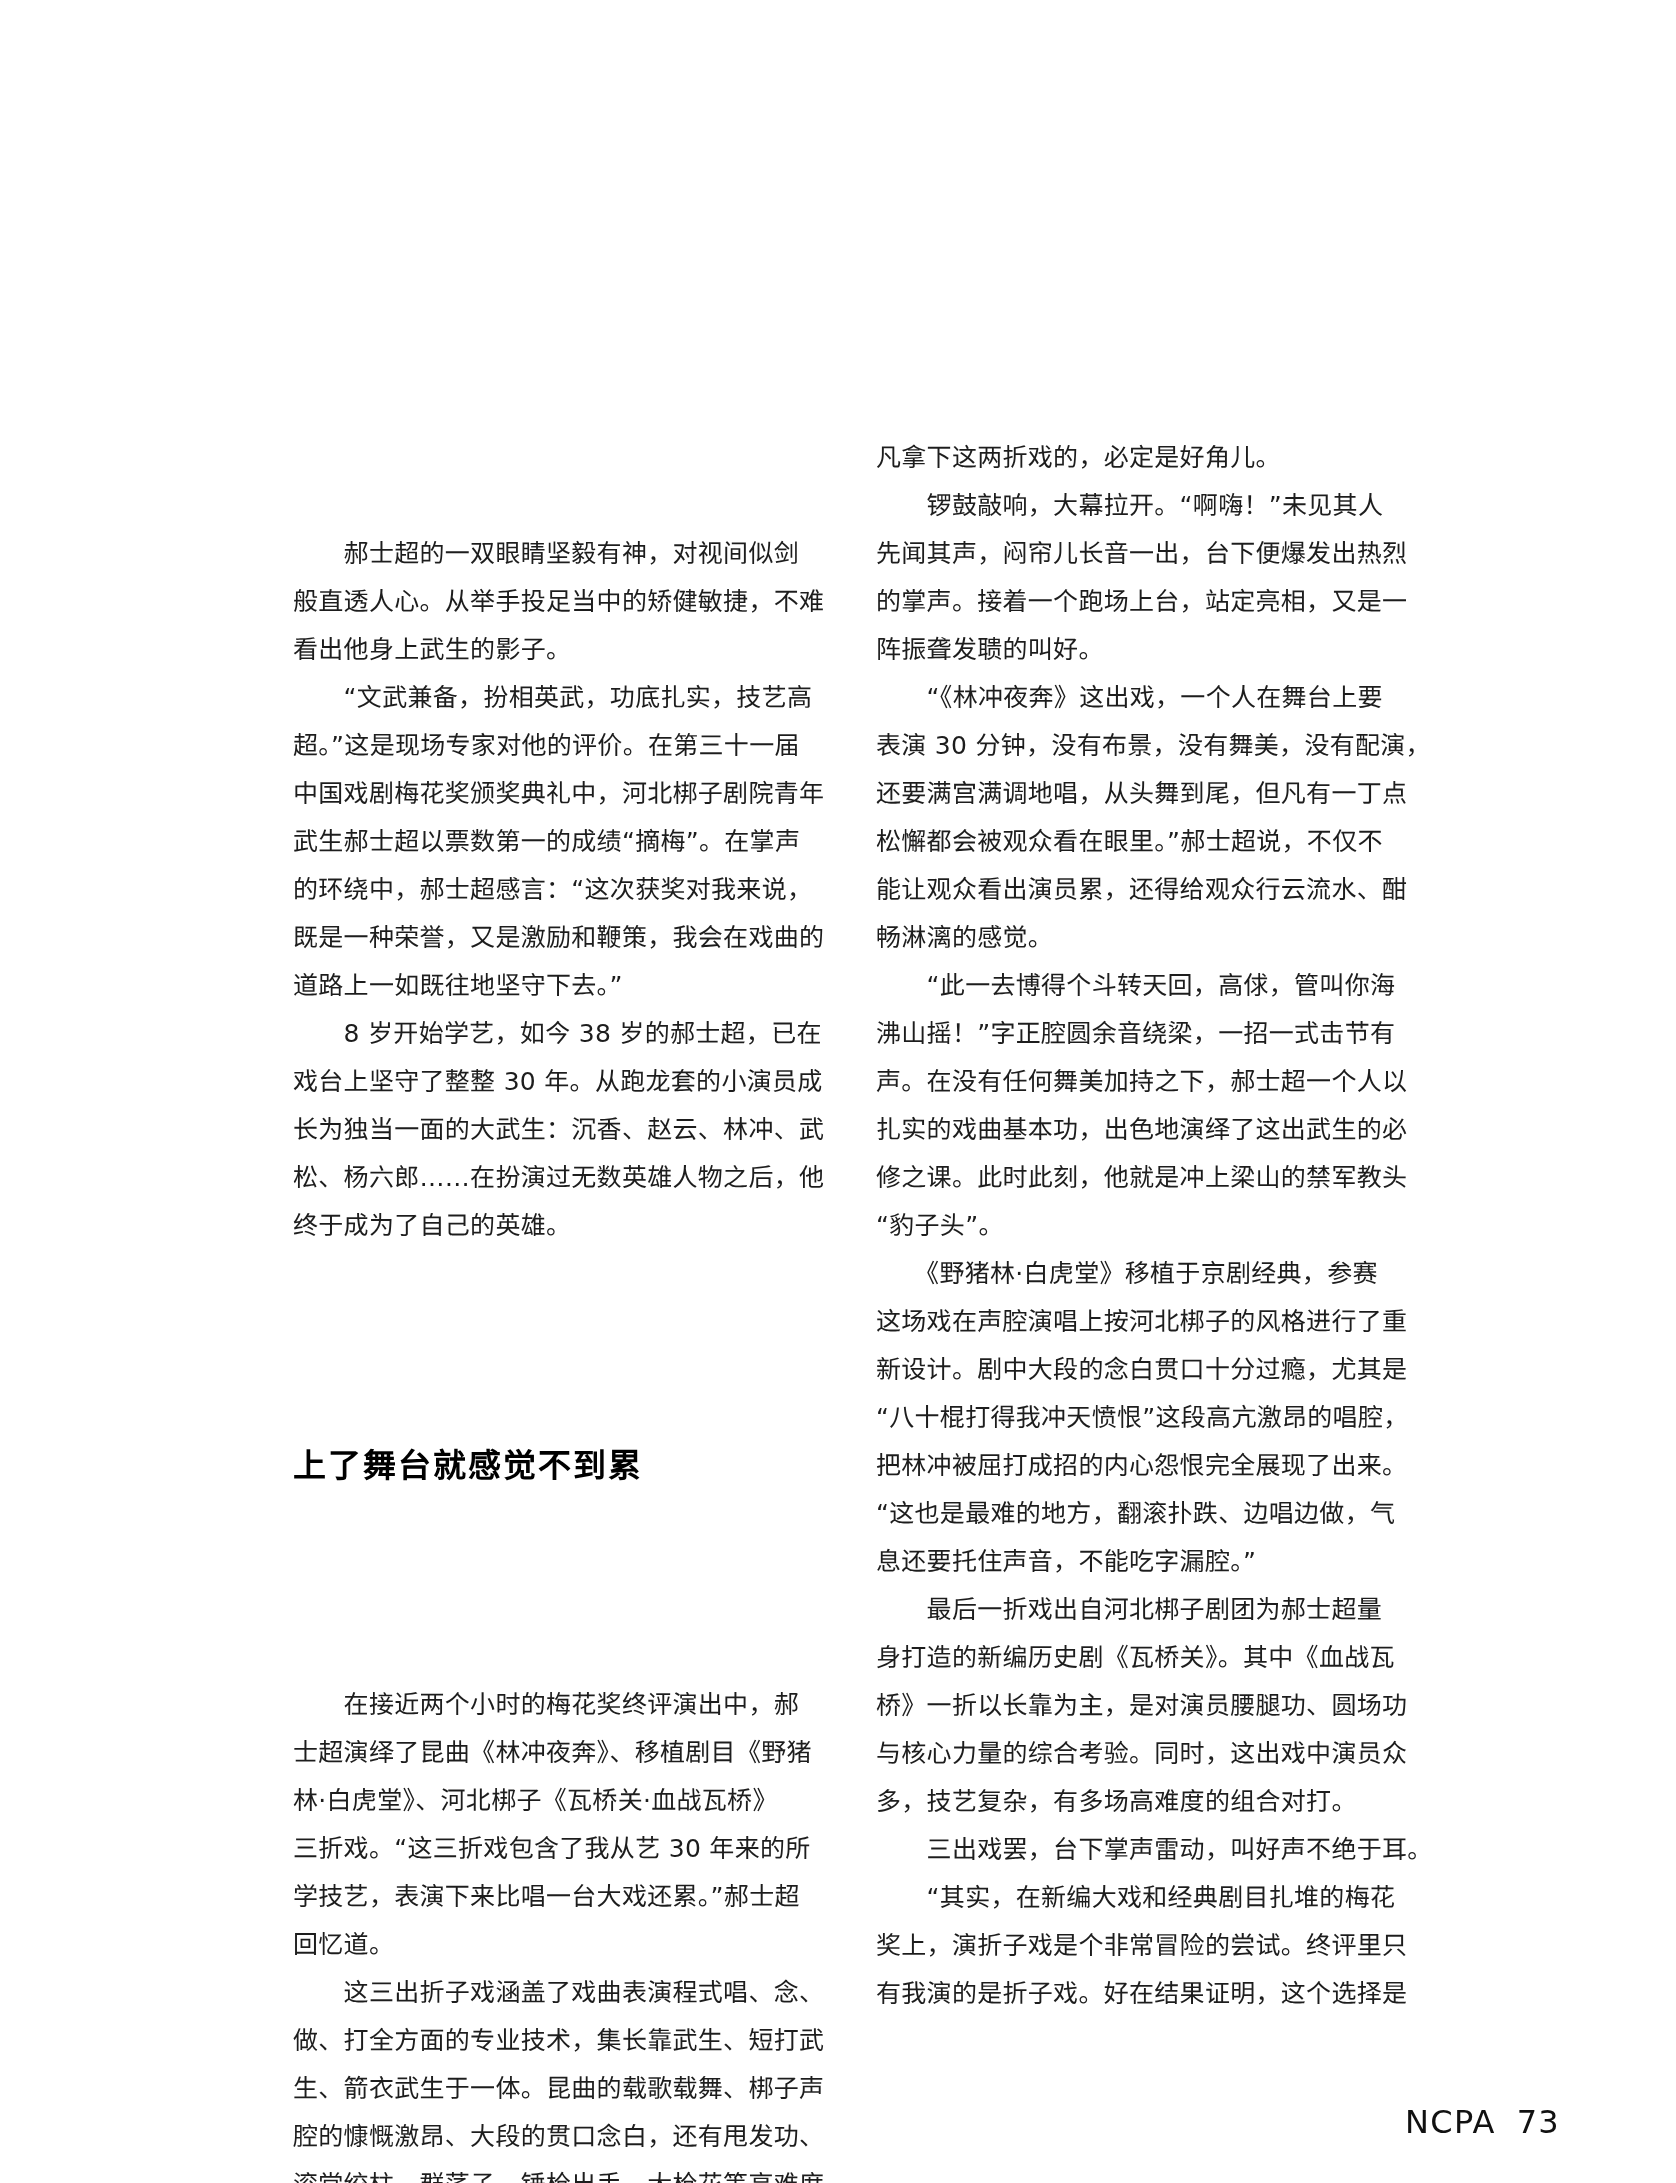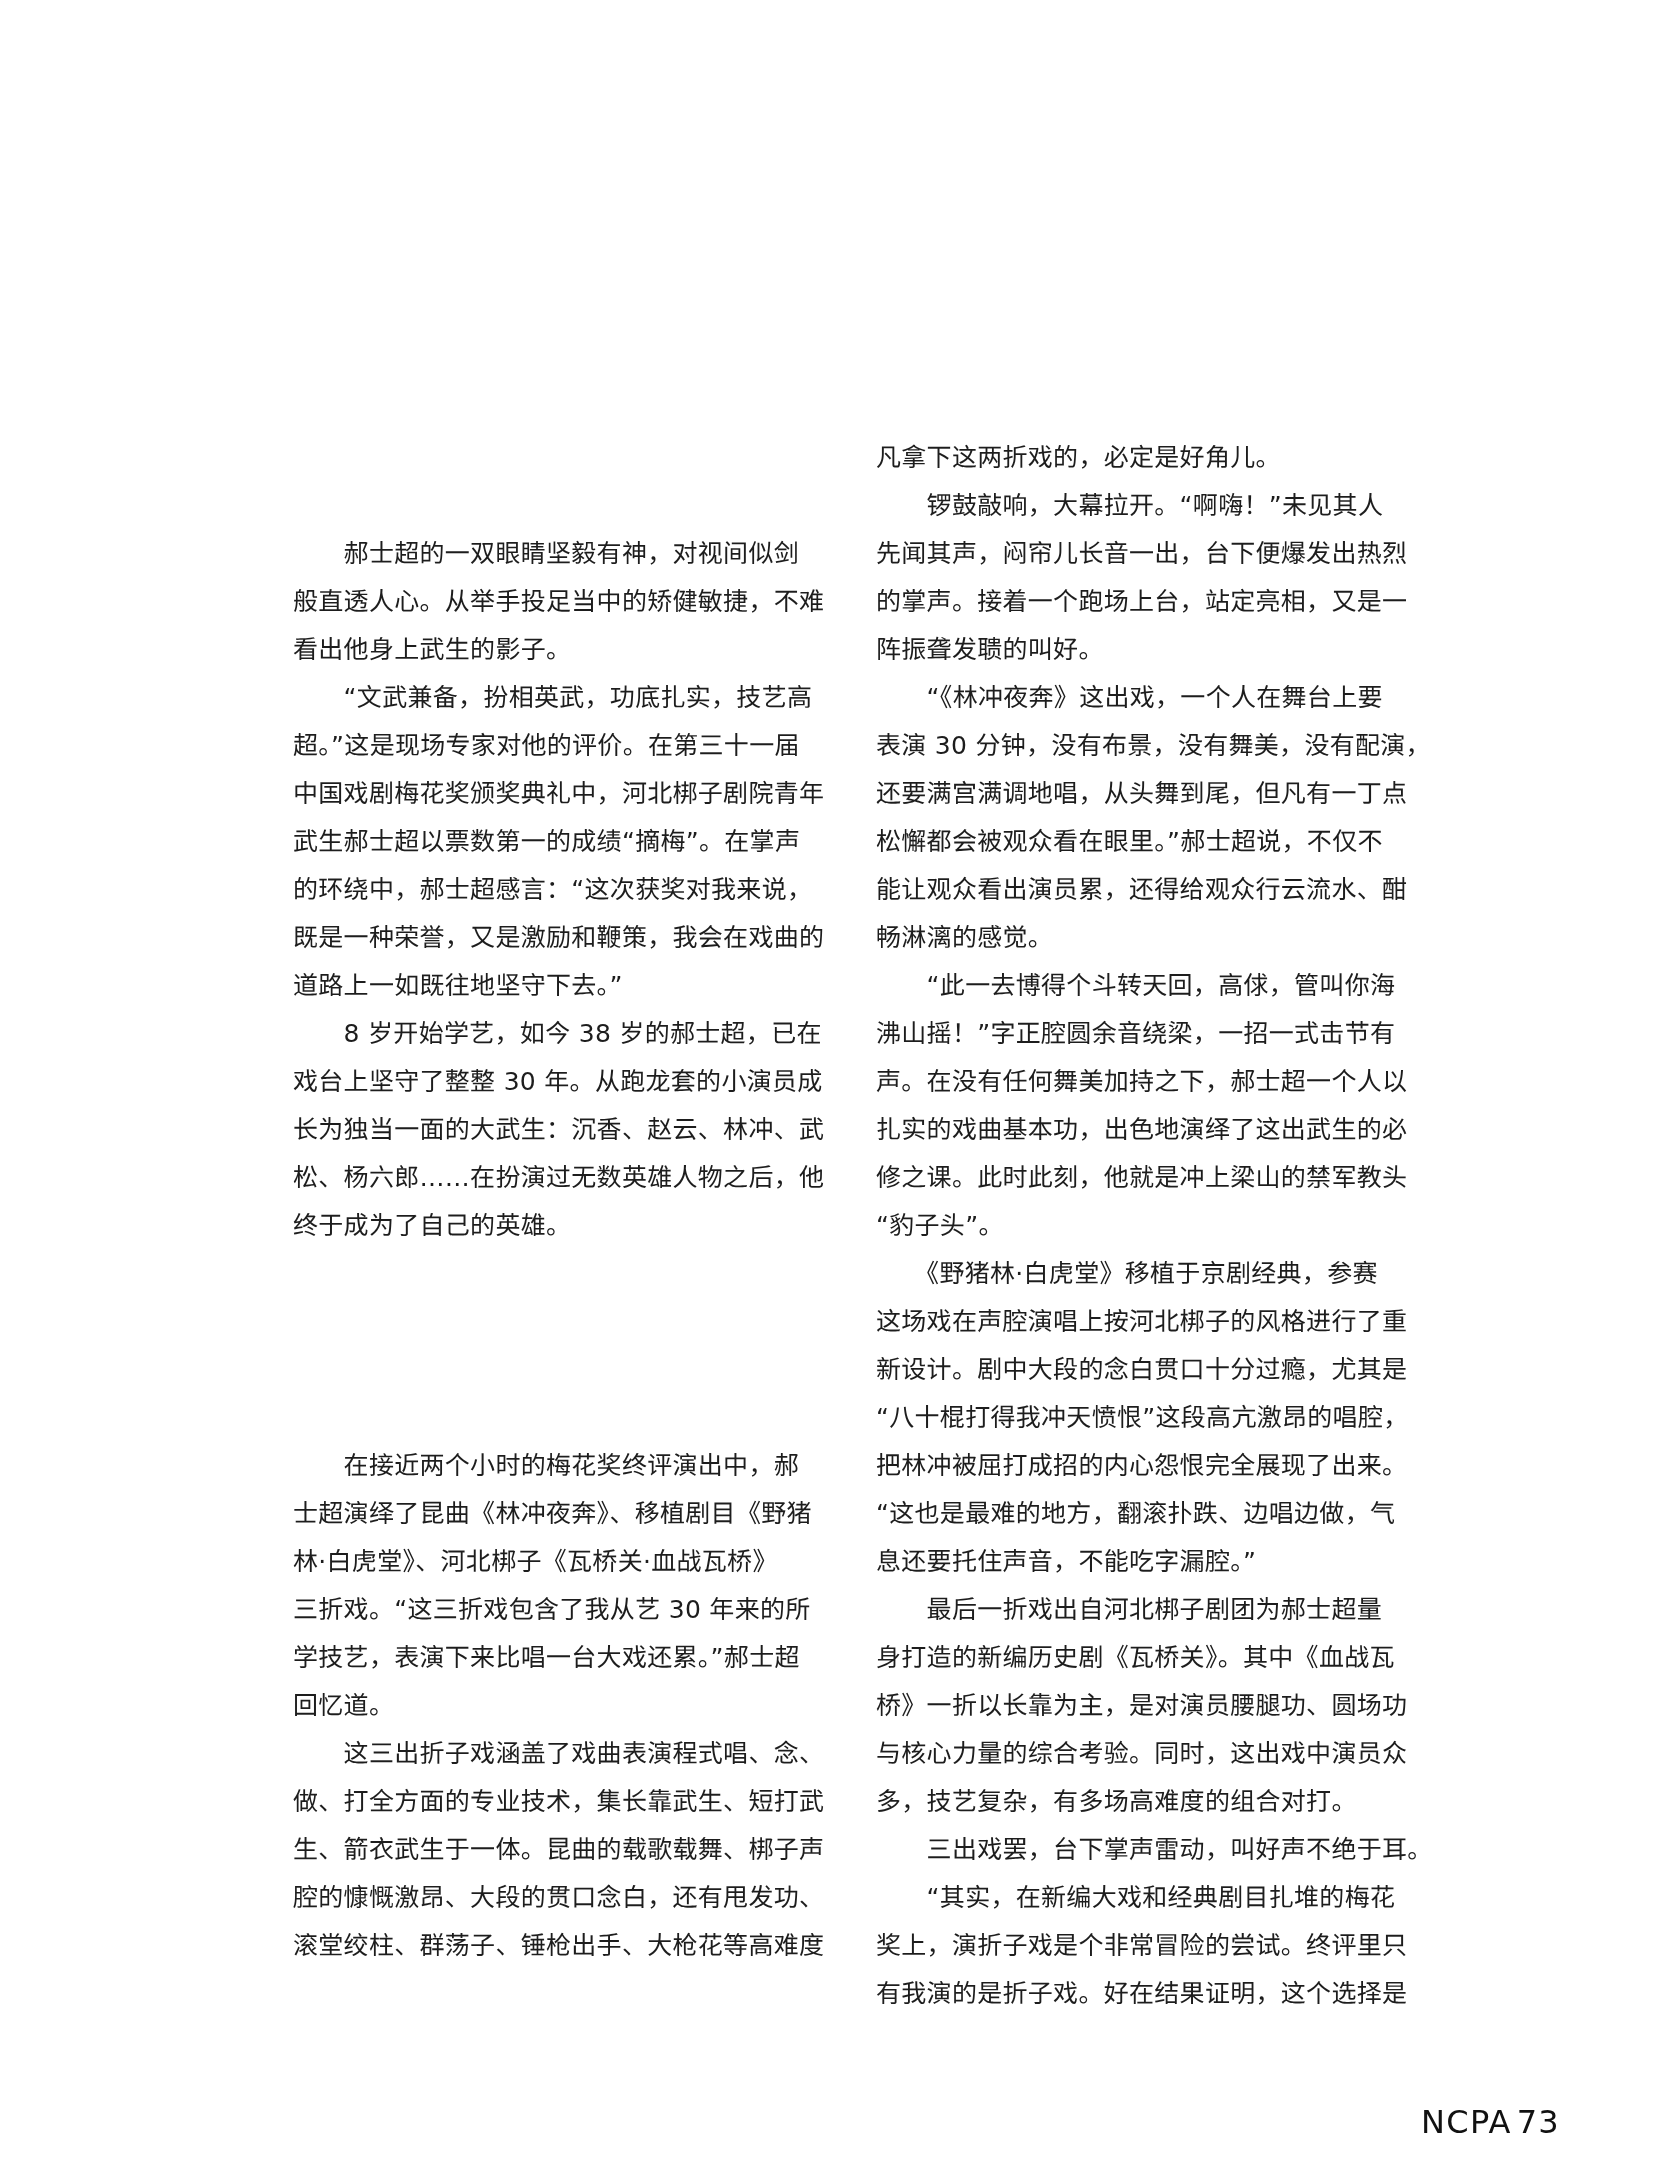--- a/index.html
+++ b/index.html
@@ -45,31 +45,32 @@
   .footer {
     position: absolute;
     top: 2065px;
     right: 116px;
     font-size: 32px;
     color: #111111;
     letter-spacing: 1.3px;
     white-space: pre;
   }
   .footer .pageno {
-    margin-left: 5px;
+    margin-left: 21px;
   }
 </style>
 </head>
 <body>
 
 <div class="page">
 
   <div class="column col-left">
     <div><div class="line">　　郝士超的一双眼睛坚毅有神，对视间似剑</div><div class="line">般直透人心。从举手投足当中的矫健敏捷，不难</div><div class="line">看出他身上武生的影子。</div><div class="line">　　“文武兼备，扮相英武，功底扎实，技艺高</div><div class="line">超。”这是现场专家对他的评价。在第三十一届</div><div class="line">中国戏剧梅花奖颁奖典礼中，河北梆子剧院青年</div><div class="line">武生郝士超以票数第一的成绩“摘梅”。在掌声</div><div class="line">的环绕中，郝士超感言：“这次获奖对我来说，</div><div class="line">既是一种荣誉，又是激励和鞭策，我会在戏曲的</div><div class="line">道路上一如既往地坚守下去。”</div><div class="line">　　8 岁开始学艺，如今 38 岁的郝士超，已在</div><div class="line">戏台上坚守了整整 30 年。从跑龙套的小演员成</div><div class="line">长为独当一面的大武生：沉香、赵云、林冲、武</div><div class="line">松、杨六郎……在扮演过无数英雄人物之后，他</div><div class="line">终于成为了自己的英雄。</div></div>
 
+    <h2 class="section-heading">上了舞台就感觉不到累</h2>
 
     <div><div class="line">　　在接近两个小时的梅花奖终评演出中，郝</div><div class="line">士超演绎了昆曲《林冲夜奔》、移植剧目《野猪</div><div class="line">林·白虎堂》、河北梆子《瓦桥关·血战瓦桥》</div><div class="line">三折戏。“这三折戏包含了我从艺 30 年来的所</div><div class="line">学技艺，表演下来比唱一台大戏还累。”郝士超</div><div class="line">回忆道。</div><div class="line">　　这三出折子戏涵盖了戏曲表演程式唱、念、</div><div class="line">做、打全方面的专业技术，集长靠武生、短打武</div><div class="line">生、箭衣武生于一体。昆曲的载歌载舞、梆子声</div><div class="line">腔的慷慨激昂、大段的贯口念白，还有甩发功、</div><div class="line">滚堂绞柱、群荡子、锤枪出手、大枪花等高难度</div></div>
   </div>
 
   <div class="column col-right"><div class="line">凡拿下这两折戏的，必定是好角儿。</div><div class="line">　　锣鼓敲响，大幕拉开。“啊嗨！”未见其人</div><div class="line">先闻其声，闷帘儿长音一出，台下便爆发出热烈</div><div class="line">的掌声。接着一个跑场上台，站定亮相，又是一</div><div class="line">阵振聋发聩的叫好。</div><div class="line">　　“《林冲夜奔》这出戏，一个人在舞台上要</div><div class="line">表演 30 分钟，没有布景，没有舞美，没有配演，</div><div class="line">还要满宫满调地唱，从头舞到尾，但凡有一丁点</div><div class="line">松懈都会被观众看在眼里。”郝士超说，不仅不</div><div class="line">能让观众看出演员累，还得给观众行云流水、酣</div><div class="line">畅淋漓的感觉。</div><div class="line">　　“此一去博得个斗转天回，高俅，管叫你海</div><div class="line">沸山摇！”字正腔圆余音绕梁，一招一式击节有</div><div class="line">声。在没有任何舞美加持之下，郝士超一个人以</div><div class="line">扎实的戏曲基本功，出色地演绎了这出武生的必</div><div class="line">修之课。此时此刻，他就是冲上梁山的禁军教头</div><div class="line">“豹子头”。</div><div class="line">　　《野猪林·白虎堂》移植于京剧经典，参赛</div><div class="line">这场戏在声腔演唱上按河北梆子的风格进行了重</div><div class="line">新设计。剧中大段的念白贯口十分过瘾，尤其是</div><div class="line">“八十棍打得我冲天愤恨”这段高亢激昂的唱腔，</div><div class="line">把林冲被屈打成招的内心怨恨完全展现了出来。</div><div class="line">“这也是最难的地方，翻滚扑跌、边唱边做，气</div><div class="line">息还要托住声音，不能吃字漏腔。”</div><div class="line">　　最后一折戏出自河北梆子剧团为郝士超量</div><div class="line">身打造的新编历史剧《瓦桥关》。其中《血战瓦</div><div class="line">桥》一折以长靠为主，是对演员腰腿功、圆场功</div><div class="line">与核心力量的综合考验。同时，这出戏中演员众</div><div class="line">多，技艺复杂，有多场高难度的组合对打。</div><div class="line">　　三出戏罢，台下掌声雷动，叫好声不绝于耳。</div><div class="line">　　“其实，在新编大戏和经典剧目扎堆的梅花</div><div class="line">奖上，演折子戏是个非常冒险的尝试。终评里只</div><div class="line">有我演的是折子戏。好在结果证明，这个选择是</div></div>
 
   <div class="footer">
     <span>NCPA</span><span class="pageno">73</span>
   </div>
 

